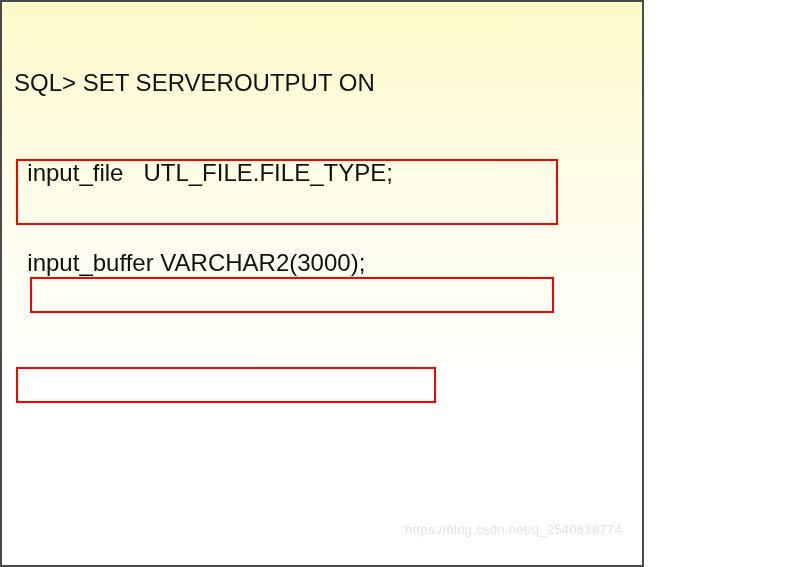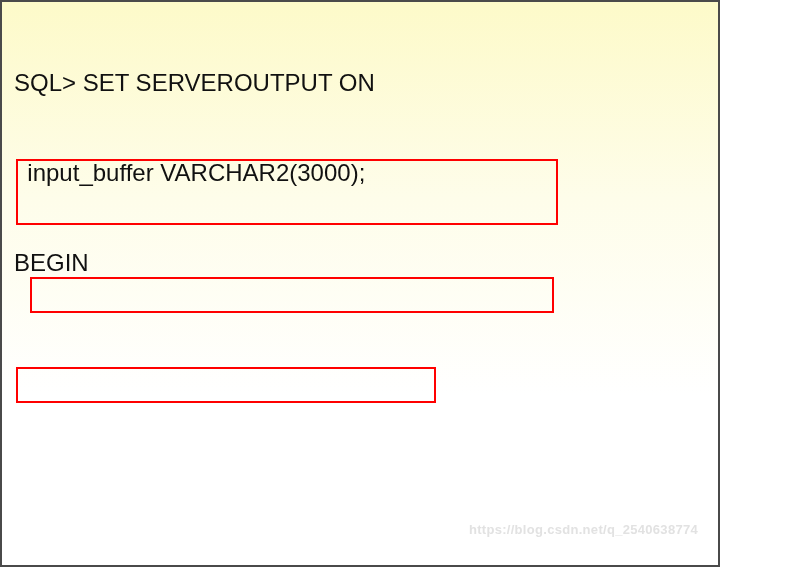--- a/index.html
+++ b/index.html
@@ -4,21 +4,21 @@
 <style>
   html, body {
     margin: 0;
     padding: 0;
     width: 803px;
     height: 567px;
     background: #ffffff;
   }
   .container {
     box-sizing: border-box;
-    width: 720px;
+    width: 644px;
     height: 567px;
     border: 2px solid #4a4a4a;
     background: linear-gradient(to bottom, #fdfac9 0%, #fefdea 35%, #ffffff 70%, #ffffff 100%);
     position: relative;
     font-family: Arial, Helvetica, sans-serif;
     font-size: 24px;
     color: #111111;
     line-height: 30px;
     overflow: hidden;
   }
@@ -44,31 +44,30 @@
   .hb2 { top: 275px; left: 28px; width: 524px; height: 36px; }
   .hb3 { top: 365px; left: 14px; width: 420px; height: 36px; }
   .watermark {
     position: absolute;
     right: 20px;
     bottom: 20px;
     font-size: 13px;
     color: #e2e2e2;
     font-family: Arial, Helvetica, sans-serif;
     letter-spacing: 0.3px;
-    font-weight: bold;
   }
 </style>
 </head>
 <body>
 
 <div class="container">
   <div class="code-block">
     <span class="code-line">SQL&gt; SET SERVEROUTPUT ON</span>
+    <span class="code-line">  input_file   UTL_FILE.FILE_TYPE;</span>
     <span class="code-line">  input_buffer VARCHAR2(3000);</span>
-    <span class="code-line">BEGIN</span>
     
     
     
     
     
     
     
     
     
     

